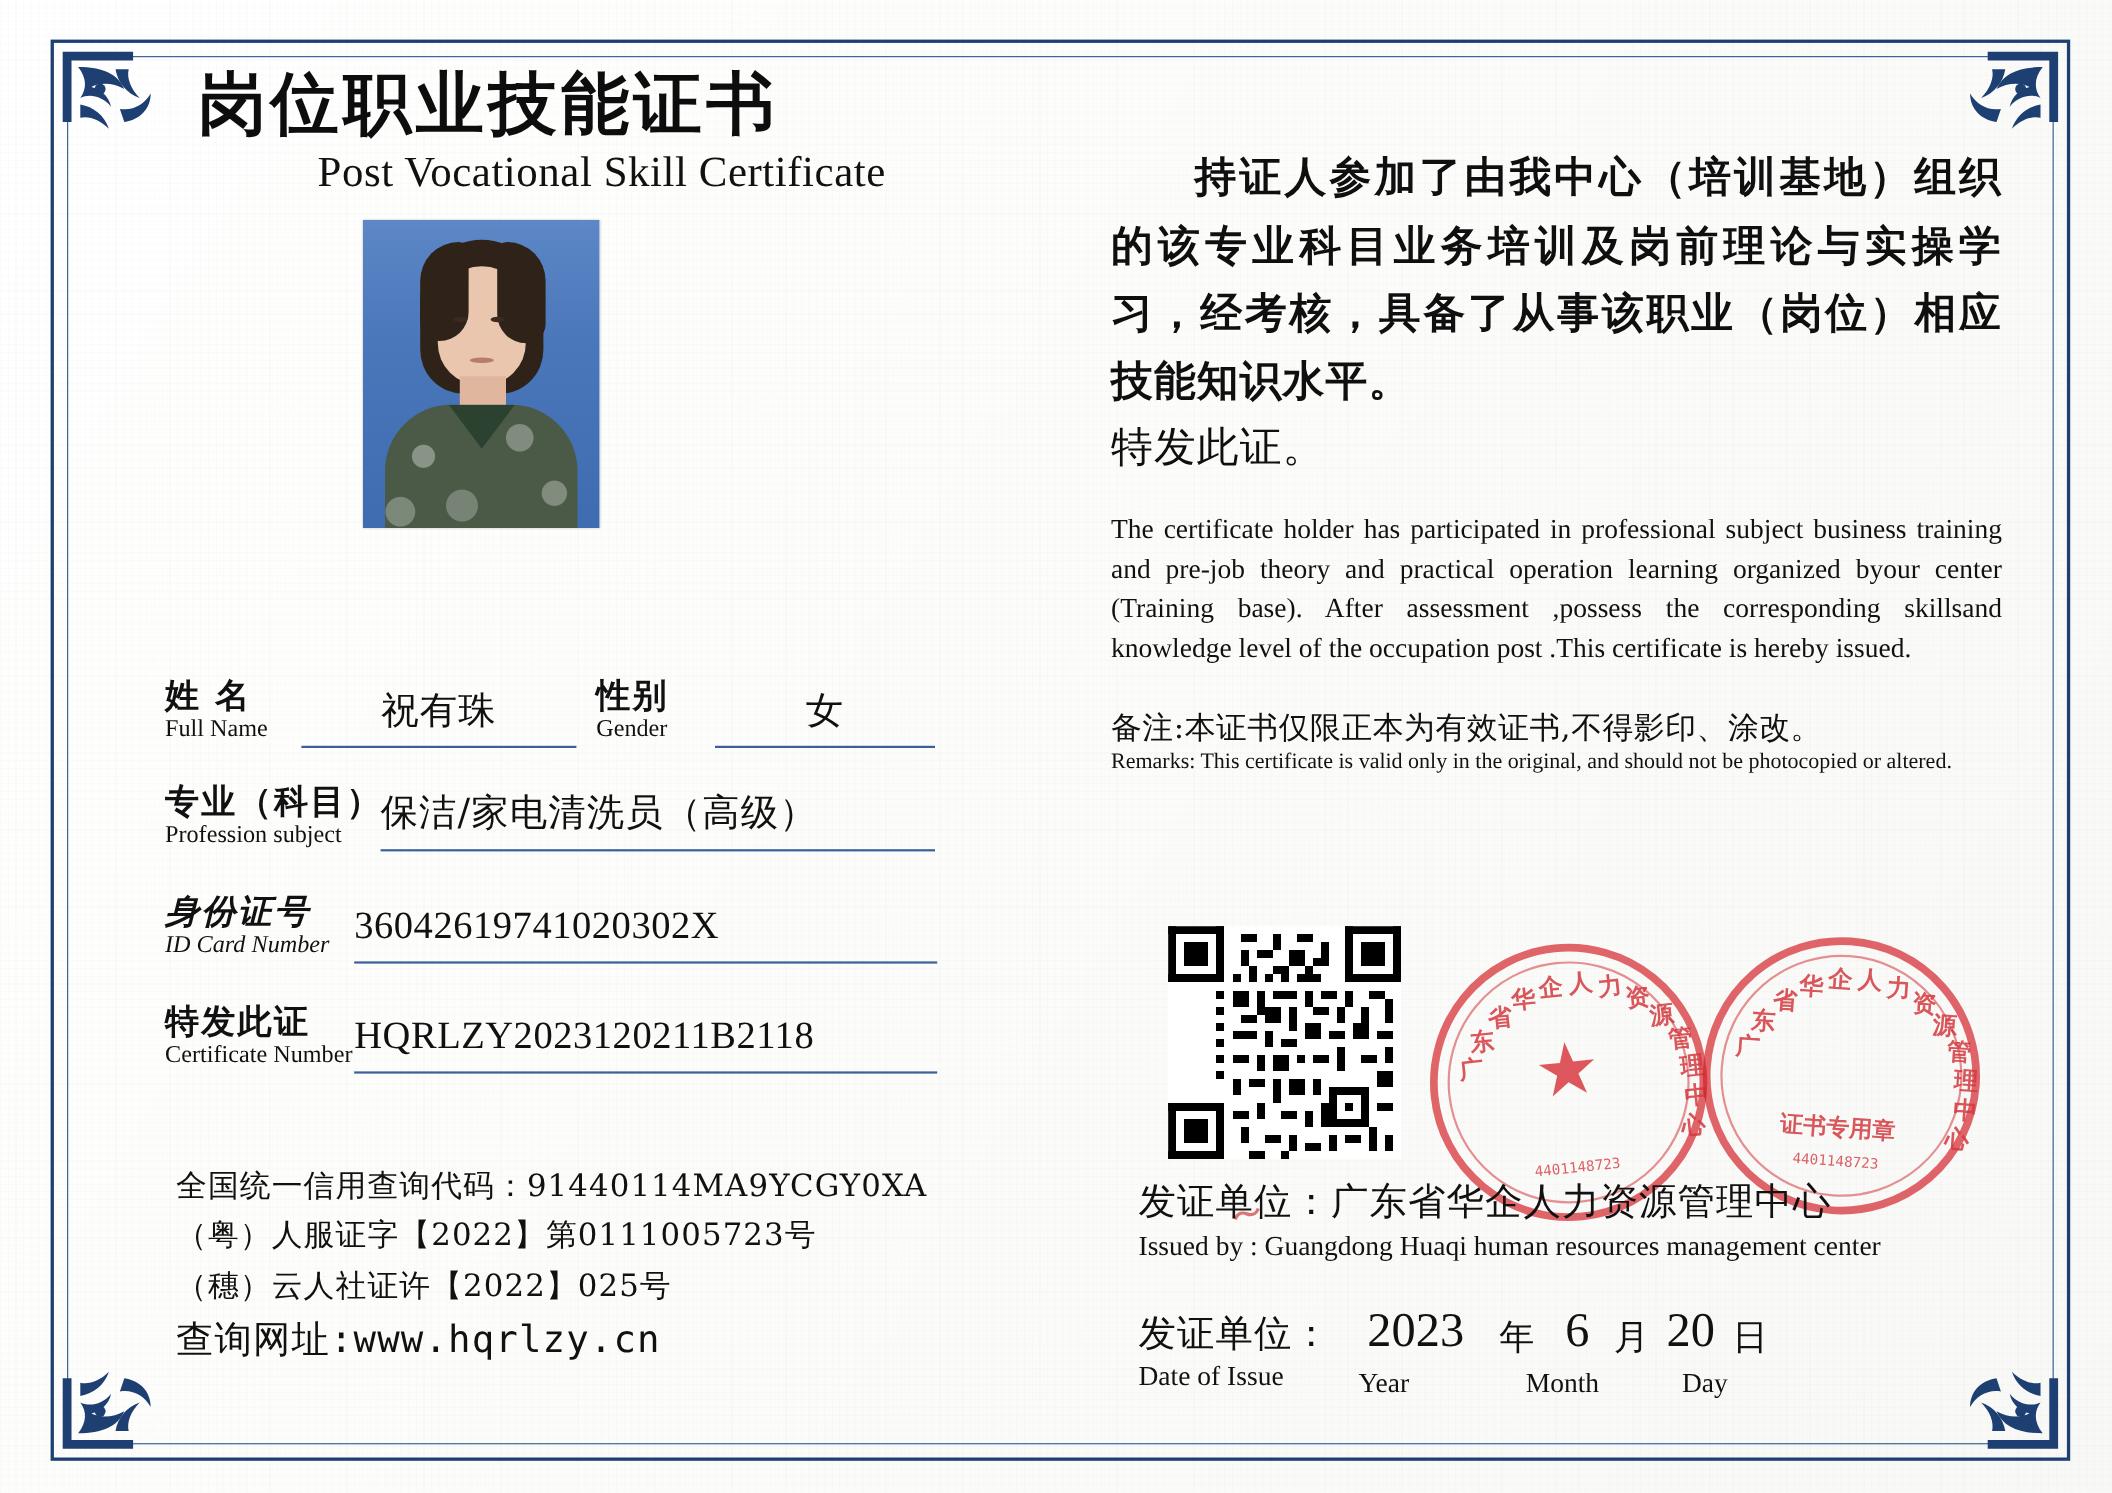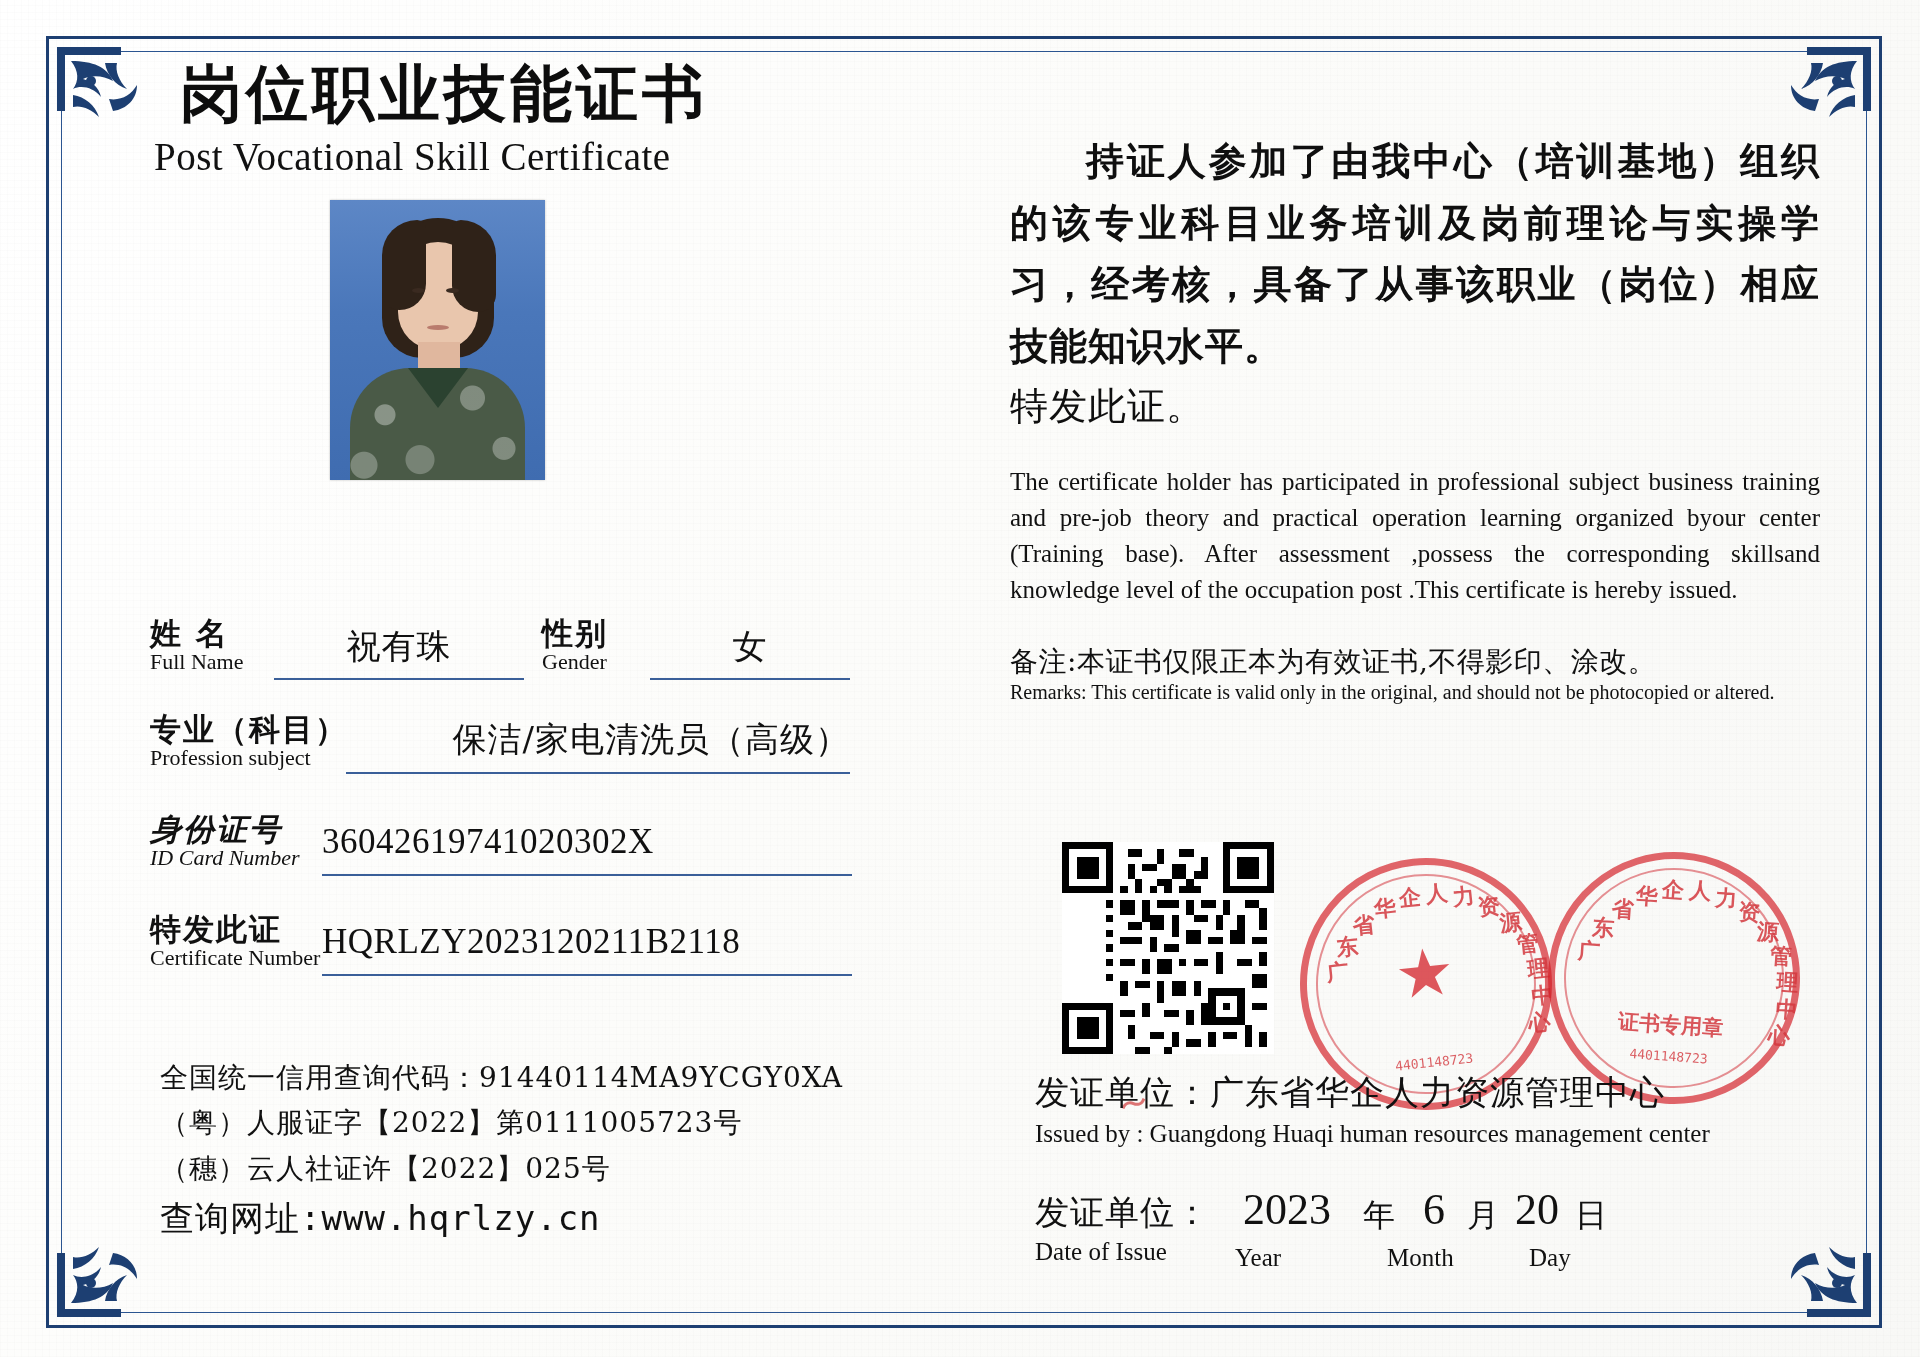--- a/index.html
+++ b/index.html
@@ -76,20 +76,21 @@
     line-height: 1.1;
     margin-left: 70px;
   }
   .title-en {
     font-family: "Liberation Serif", serif;
     font-size: 39px;
     color: #111;
     margin-top: 6px;
     margin-left: 44px;
     letter-spacing: 0.5px;
+    text-align: center;
   }
   .photo {
     position: absolute;
     left: 330px;
     top: 200px;
     width: 215px;
     height: 280px;
     background: linear-gradient(180deg, #5d87c6 0%, #4a77ba 40%, #3f6cb0 100%);
     overflow: hidden;
     box-shadow: 0 0 2px rgba(0,0,0,0.25);
@@ -230,21 +231,20 @@
     line-height: 56px;
   }
 
   
   .row-prof { position: absolute; left: 0; top: 96px; }
   .row-prof .lbl { position: absolute; left: 0; top: 0; width: 215px; }
   .row-prof .pval {
     position: absolute; left: 196px; top: -4px;
     width: 504px; height: 62px;
     line-height: 58px;
-    text-align: right;
   }
 
   
   .row-id { position: absolute; left: 0; top: 196px; }
   .row-id .lbl { position: absolute; left: 0; top: 0; width: 190px; font-style: italic; }
   .row-id .ival {
     position: absolute; left: 172px; top: 0;
     width: 530px; height: 60px;
     line-height: 56px;
   }

